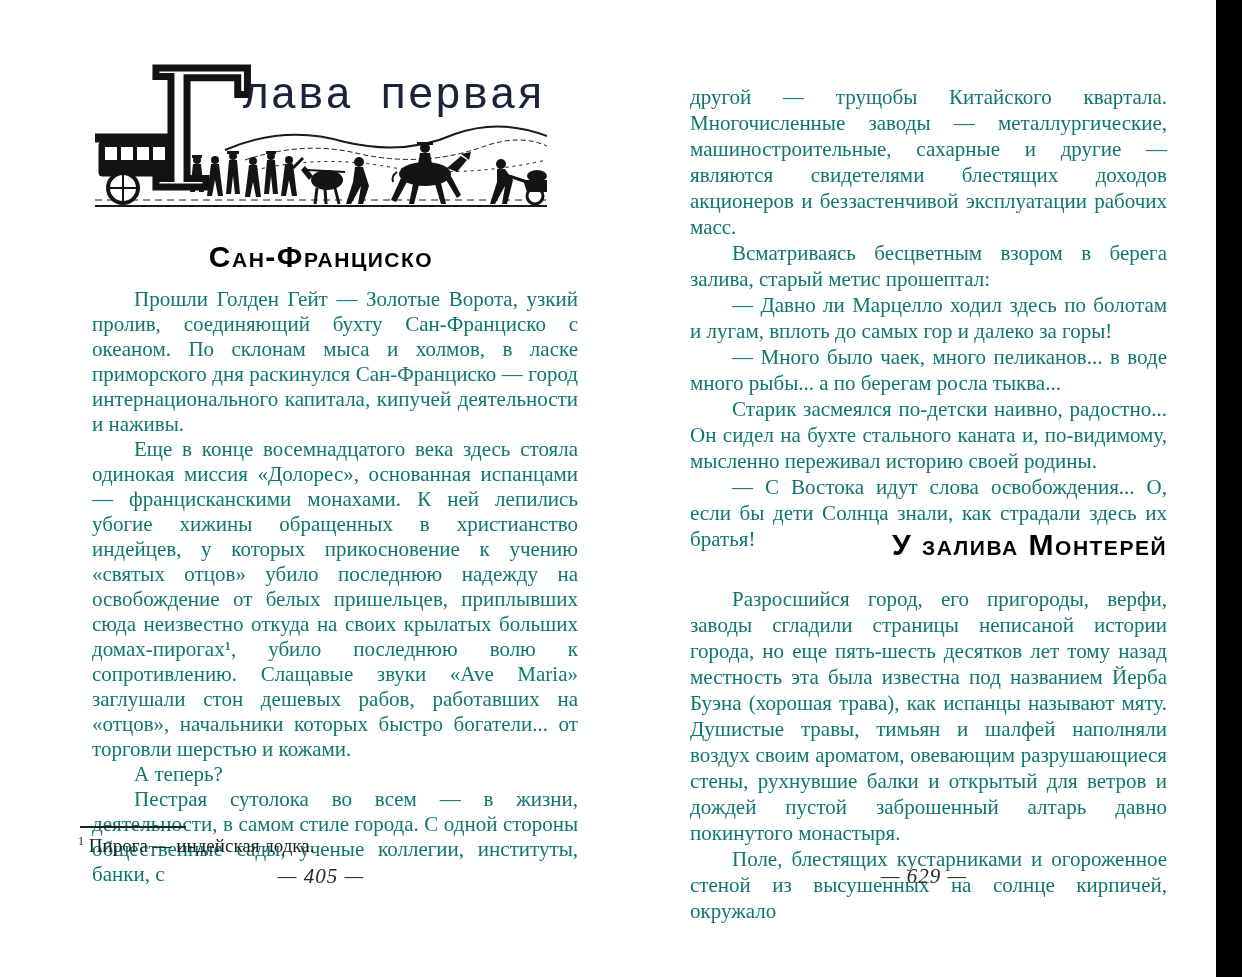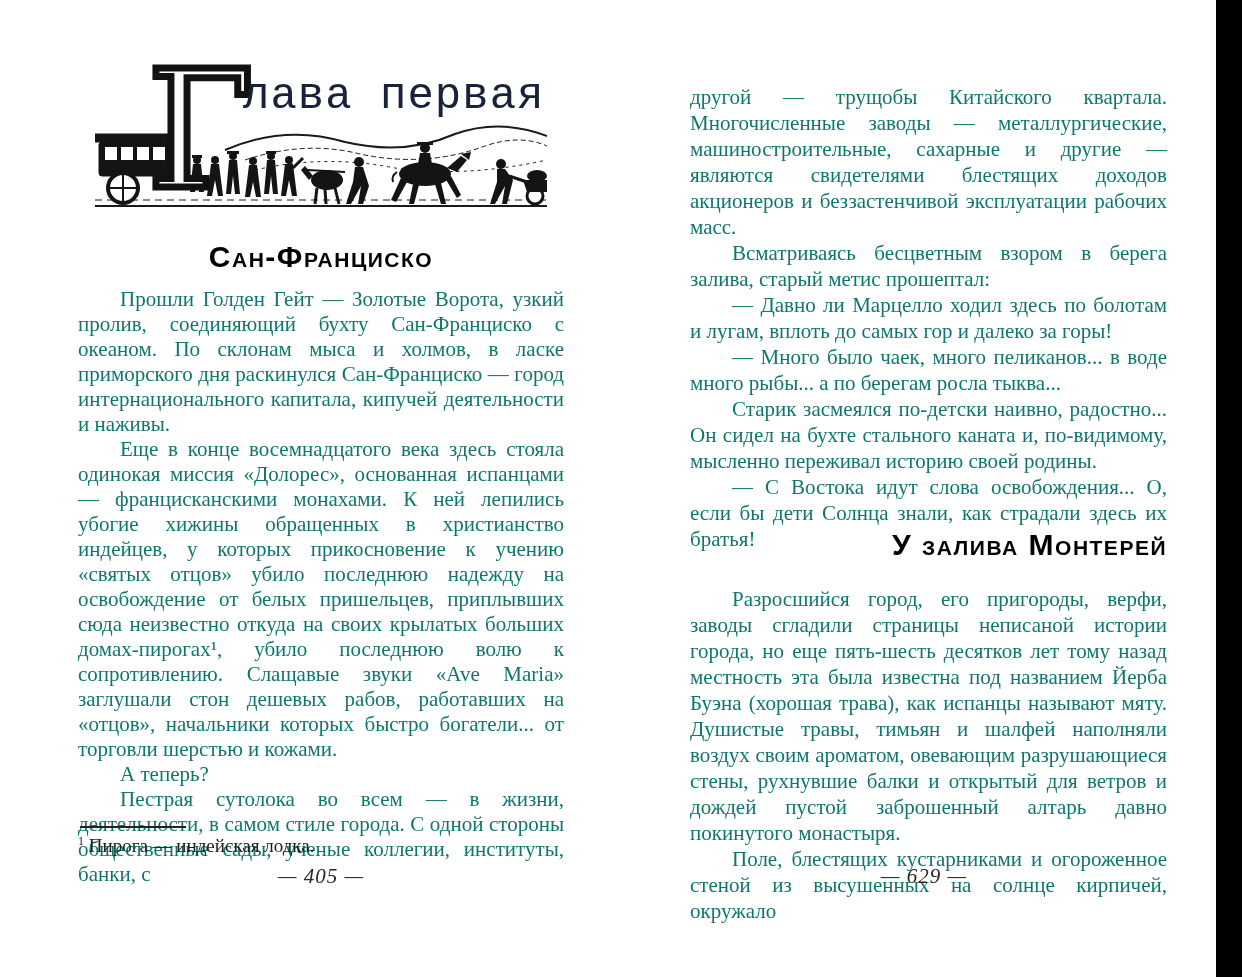--- a/index.html
+++ b/index.html
@@ -41,21 +41,21 @@
     letter-spacing: 1.5px;
     color: #000;
     text-align: center;
     white-space: nowrap;
   }
   .title-sf   { left: 78px;  top: 240px; width: 486px; }
   .title-mont { left: 690px; top: 528px; width: 477px; text-align: right; }
 
   
   .column { position: absolute; font-size: 21px; text-align: justify; color: #0f766e; }
-  .col-left      { left: 78px;  top: 287px; width: 486px; line-height: 25px; }
+  .col-left      { left: 92px;  top: 287px; width: 486px; line-height: 25px; }
   .col-right-top { left: 690px; top: 84px;  width: 477px; line-height: 26px; }
   .col-right-bot { left: 690px; top: 586px; width: 477px; line-height: 26px; }
   .column p { margin: 0; }
   .column p.indent { text-indent: 42px; }
   .column p.noindent { text-indent: 0; }
 
   
   .footnote-rule { position: absolute; left: 80px; top: 826px; width: 106px; height: 2px; background: #222; }
   .footnote { position: absolute; left: 78px; top: 834px; width: 486px; font-size: 19px; color: #1e1e1e; }
   .footnote sup { font-size: 12px; }

